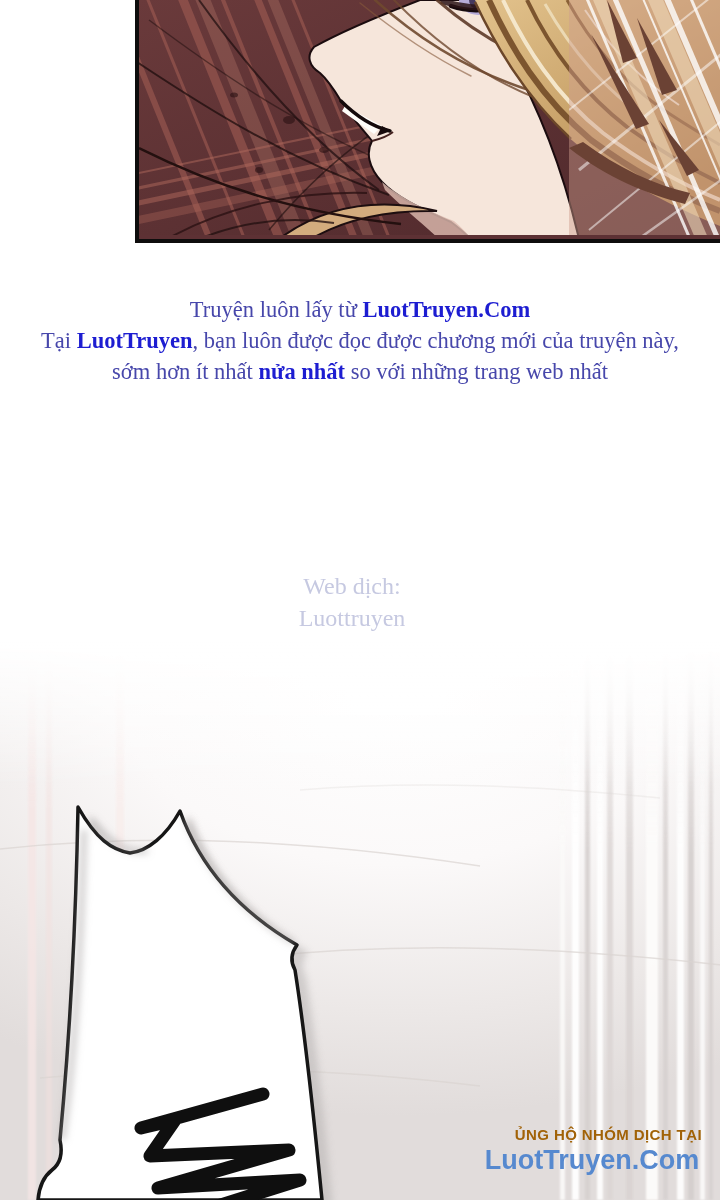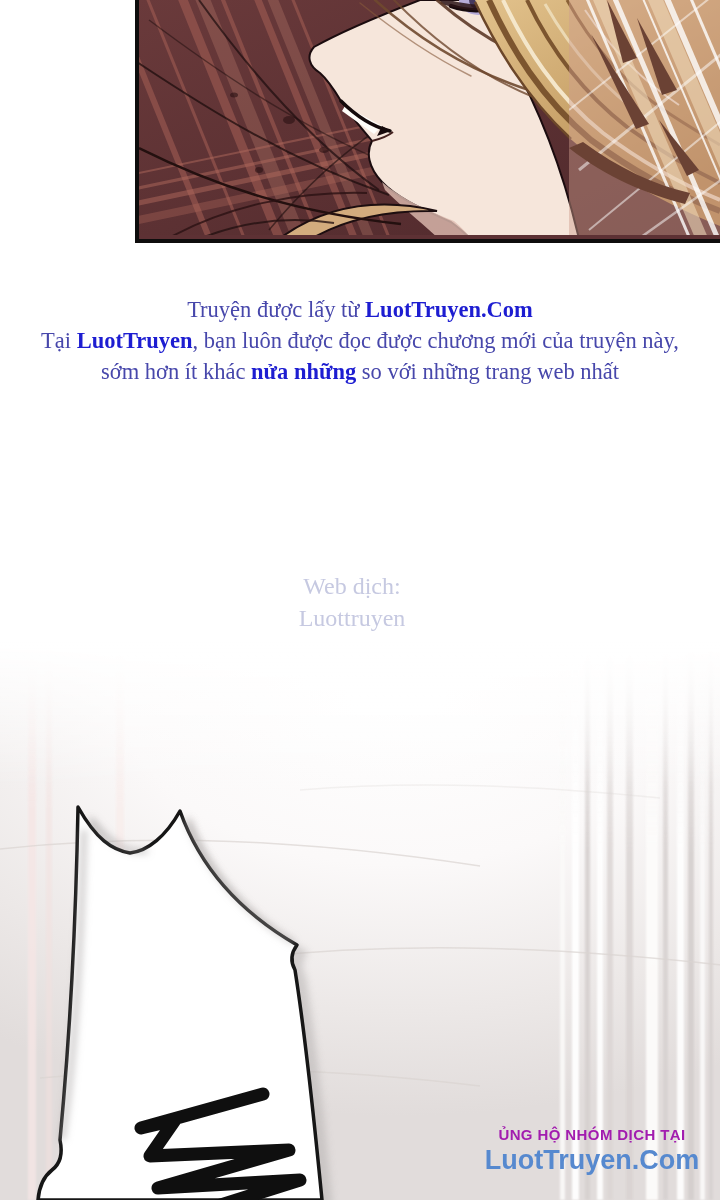--- a/index.html
+++ b/index.html
@@ -24,21 +24,21 @@
   .panel-bottom{position:absolute;left:0;top:640px;width:720px;height:560px;overflow:hidden;
     background:radial-gradient(95% 75% at 55% 10%, #ffffff 0%, #fbf9f9 40%, #ece8e7 75%, #e1dcdb 100%), #e9e5e4;}
   .vstreak{position:absolute;top:0;height:100%;filter:blur(1px);}
   .panel-bottom .fade-top{position:absolute;left:0;right:0;top:0;height:150px;
     background:linear-gradient(to bottom,#ffffff 0%, rgba(255,255,255,0) 100%);}
   .panel-bottom svg{position:absolute;left:0;top:0;}
 
   
   .support{position:absolute;right:18px;top:1126px;width:220px;text-align:center;z-index:5;
            font-family:"Liberation Sans", sans-serif;}
-  .support .label{font-size:15px;font-weight:bold;letter-spacing:.4px;color:#a21caf;}
+  .support .label{font-size:15px;font-weight:bold;letter-spacing:.4px;color:#a16207;text-align:right;}
   .support .site{font-size:27px;font-weight:bold;color:#5689cf;margin-top:2px;}
 </style>
 </head>
 <body>
 
 <div class="page">
 
   <div class="panel-top">
     <svg width="581" height="235" viewBox="0 0 581 235">
       <defs>
@@ -156,23 +156,23 @@
       </g>
 
       <path d="M 140 239 C 185 206 238 197 298 211 C 250 210 206 219 172 239 Z" fill="#d3ac7e" stroke="#1d0e10" stroke-width="2"></path>
       <path d="M 60 239 C 105 221 150 216 195 223" stroke="#241111" stroke-width="2" fill="none" opacity="0.8"></path>
       <path d="M 0 148 C 80 188 160 213 262 224" stroke="#23100f" stroke-width="2.5" fill="none"></path>
       <path d="M 28 239 C 88 206 158 191 228 193" stroke="#2a1213" stroke-width="2" fill="none" opacity="0.8"></path>
     </svg>
   </div>
 
   <div class="notice">
-    <div><span>Truyện được lấy từ </span><b>LuotTruyen.Com</b></div>
+    <div><span>Truyện luôn lấy từ </span><b>LuotTruyen.Com</b></div>
     <div><span>Tại </span><b>LuotTruyen</b><span>, bạn luôn được đọc được chương mới của truyện này,</span></div>
-    <div><span>sớm hơn ít khác </span><b>nửa những</b><span> so với những trang web nhất</span></div>
+    <div><span>sớm hơn ít nhất </span><b>nửa nhất</b><span> so với những trang web nhất</span></div>
   </div>
 
   <div class="credit">
     <div>Web dịch:</div>
     <div>Luottruyen</div>
   </div>
 
   <div class="panel-bottom">
 
     <div class="vstreak" style="left:560px;width:5px;background:linear-gradient(to bottom,rgba(251,250,249,0),#fbfaf9 38%);opacity:.9"></div>

